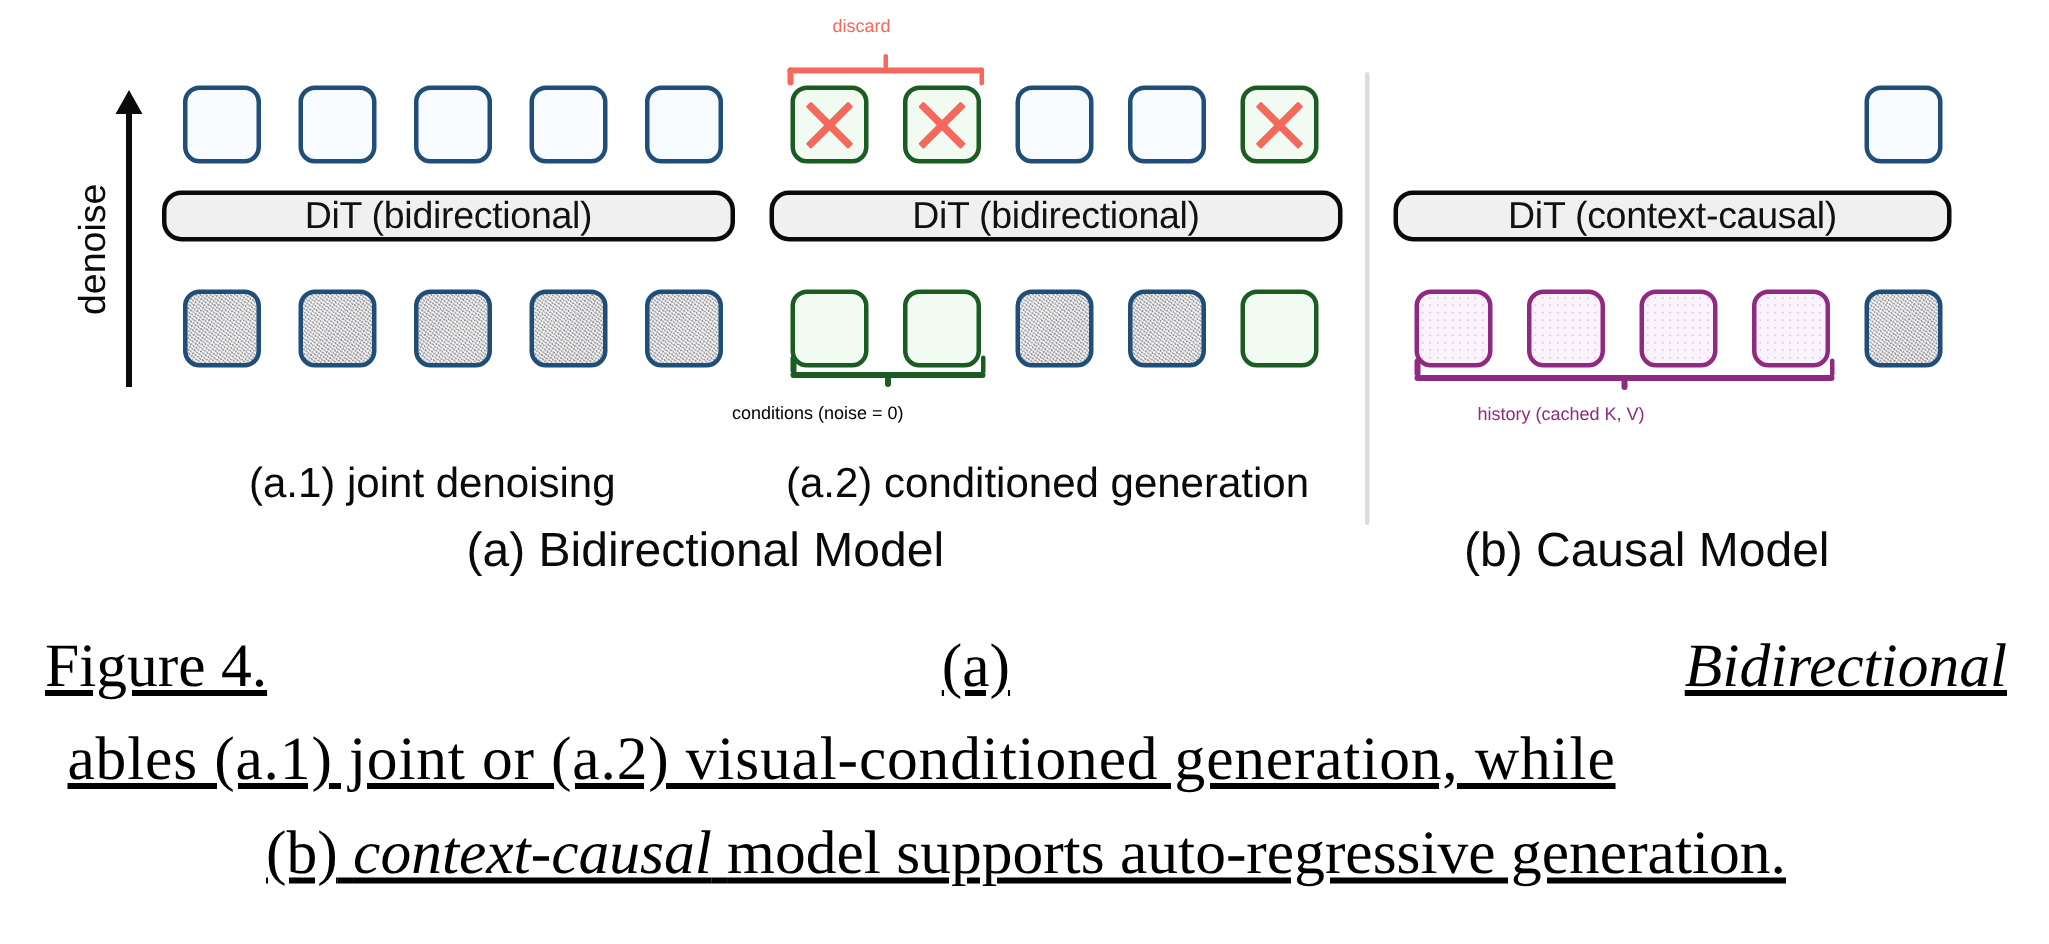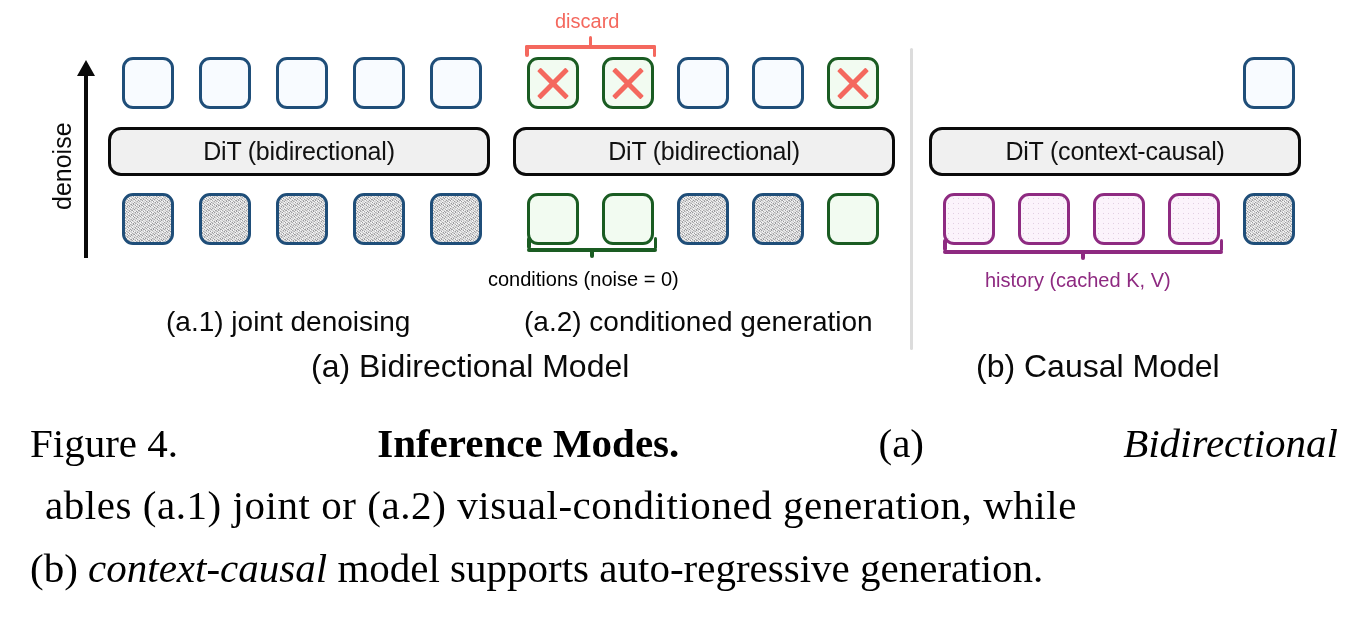--- a/index.html
+++ b/index.html
@@ -52,21 +52,21 @@
     margin-left: -20px; margin-top: -2.5px;
     background: #f4685e;
     border-radius: 1px;
   }
   .xmark i.a { transform: rotate(45deg); }
   .xmark i.b { transform: rotate(-45deg); }
 
   
   .dit {
     position: absolute;
-    height: 49px;
+    height: 34px;
     box-sizing: border-box;
     border: 3px solid #0a0a0a;
     border-radius: 13px;
     background: #f0f0f0;
     display: flex; align-items: center; justify-content: center;
     font-size: 25px;
     color: #111;
     letter-spacing: -0.2px;
   }
 
@@ -95,21 +95,21 @@
   
   .bracket { position: absolute; }
   .bracket .bar { position: absolute; height: 3.5px; border-radius: 2px; }
   .bracket .leg { position: absolute; width: 3.5px; border-radius: 2px; }
   .bracket .stem { position: absolute; width: 3.5px; border-radius: 2px; }
 
   .br-red   .bar, .br-red   .leg, .br-red   .stem   { background: #f4685e; }
   .br-green .bar, .br-green .leg, .br-green .stem   { background: #1a5c22; }
   .br-purple .bar, .br-purple .leg, .br-purple .stem{ background: #8e2a81; }
 
-  .br-label { position: absolute; font-size: 20px; white-space: nowrap; }
+  .br-label { position: absolute; font-size: 12px; white-space: nowrap; }
   .br-label.red    { color: #f4685e; }
   .br-label.green  { color: #000000; }
   .br-label.purple { color: #8e2a81; }
 
   
   .divider {
     position: absolute;
     width: 3px;
     background: #dcdcdc;
     border-radius: 2px;
@@ -133,24 +133,25 @@
   .caption {
     position: absolute;
     left: 30px; top: 412px;
     width: 1308px;
     font-family: "Liberation Serif", serif;
     font-size: 41px;
     line-height: 1.52;
     color: #000;
     text-align: justify;
     text-justify: inter-word;
+    text-decoration: underline;
   }
   .caption b { font-weight: bold; }
   .caption i { font-style: italic; }
-  .caption .lastline { text-align: left; }
+  .caption .lastline { text-align: center; }
 </style>
 </head>
 <body>
 
 <div id="root">
 
   <div class="axis-head abs" style="left:77px; top:60px;"></div>
   <div class="axis-line abs" style="left:84px; top:74px; height:184px;"></div>
   <div class="axis-label" style="left:48px; top:210px;">denoise</div>
 
@@ -252,21 +253,20 @@
       <div class="stem" style="left:138px; top:0px; height:10px;"></div>
     </div>
     <div class="br-label purple" style="left:985px; top:269px;">history (cached K, V)</div>
 
     <div class="panelcap" style="left:976px; top:348px;">(b) Causal Model</div>
   </div>
 
   <div class="caption">
     <div style="display:flex; justify-content:space-between; white-space:nowrap;">
       <span>Figure 4.</span>
-      <b>Inference Modes.</b>
       <span>(a)</span>
       <i>Bidirectional</i>
     </div>
     <div style="white-space:nowrap; letter-spacing:0.55px;margin-left:15px;">ables (a.1) joint or (a.2) visual-conditioned generation, while</div>
     <div class="lastline" style="white-space:nowrap;">
       <span>(b)</span>
       <i>context-causal</i>
       <span>model supports auto-regressive generation.</span>
     </div>
   </div>

